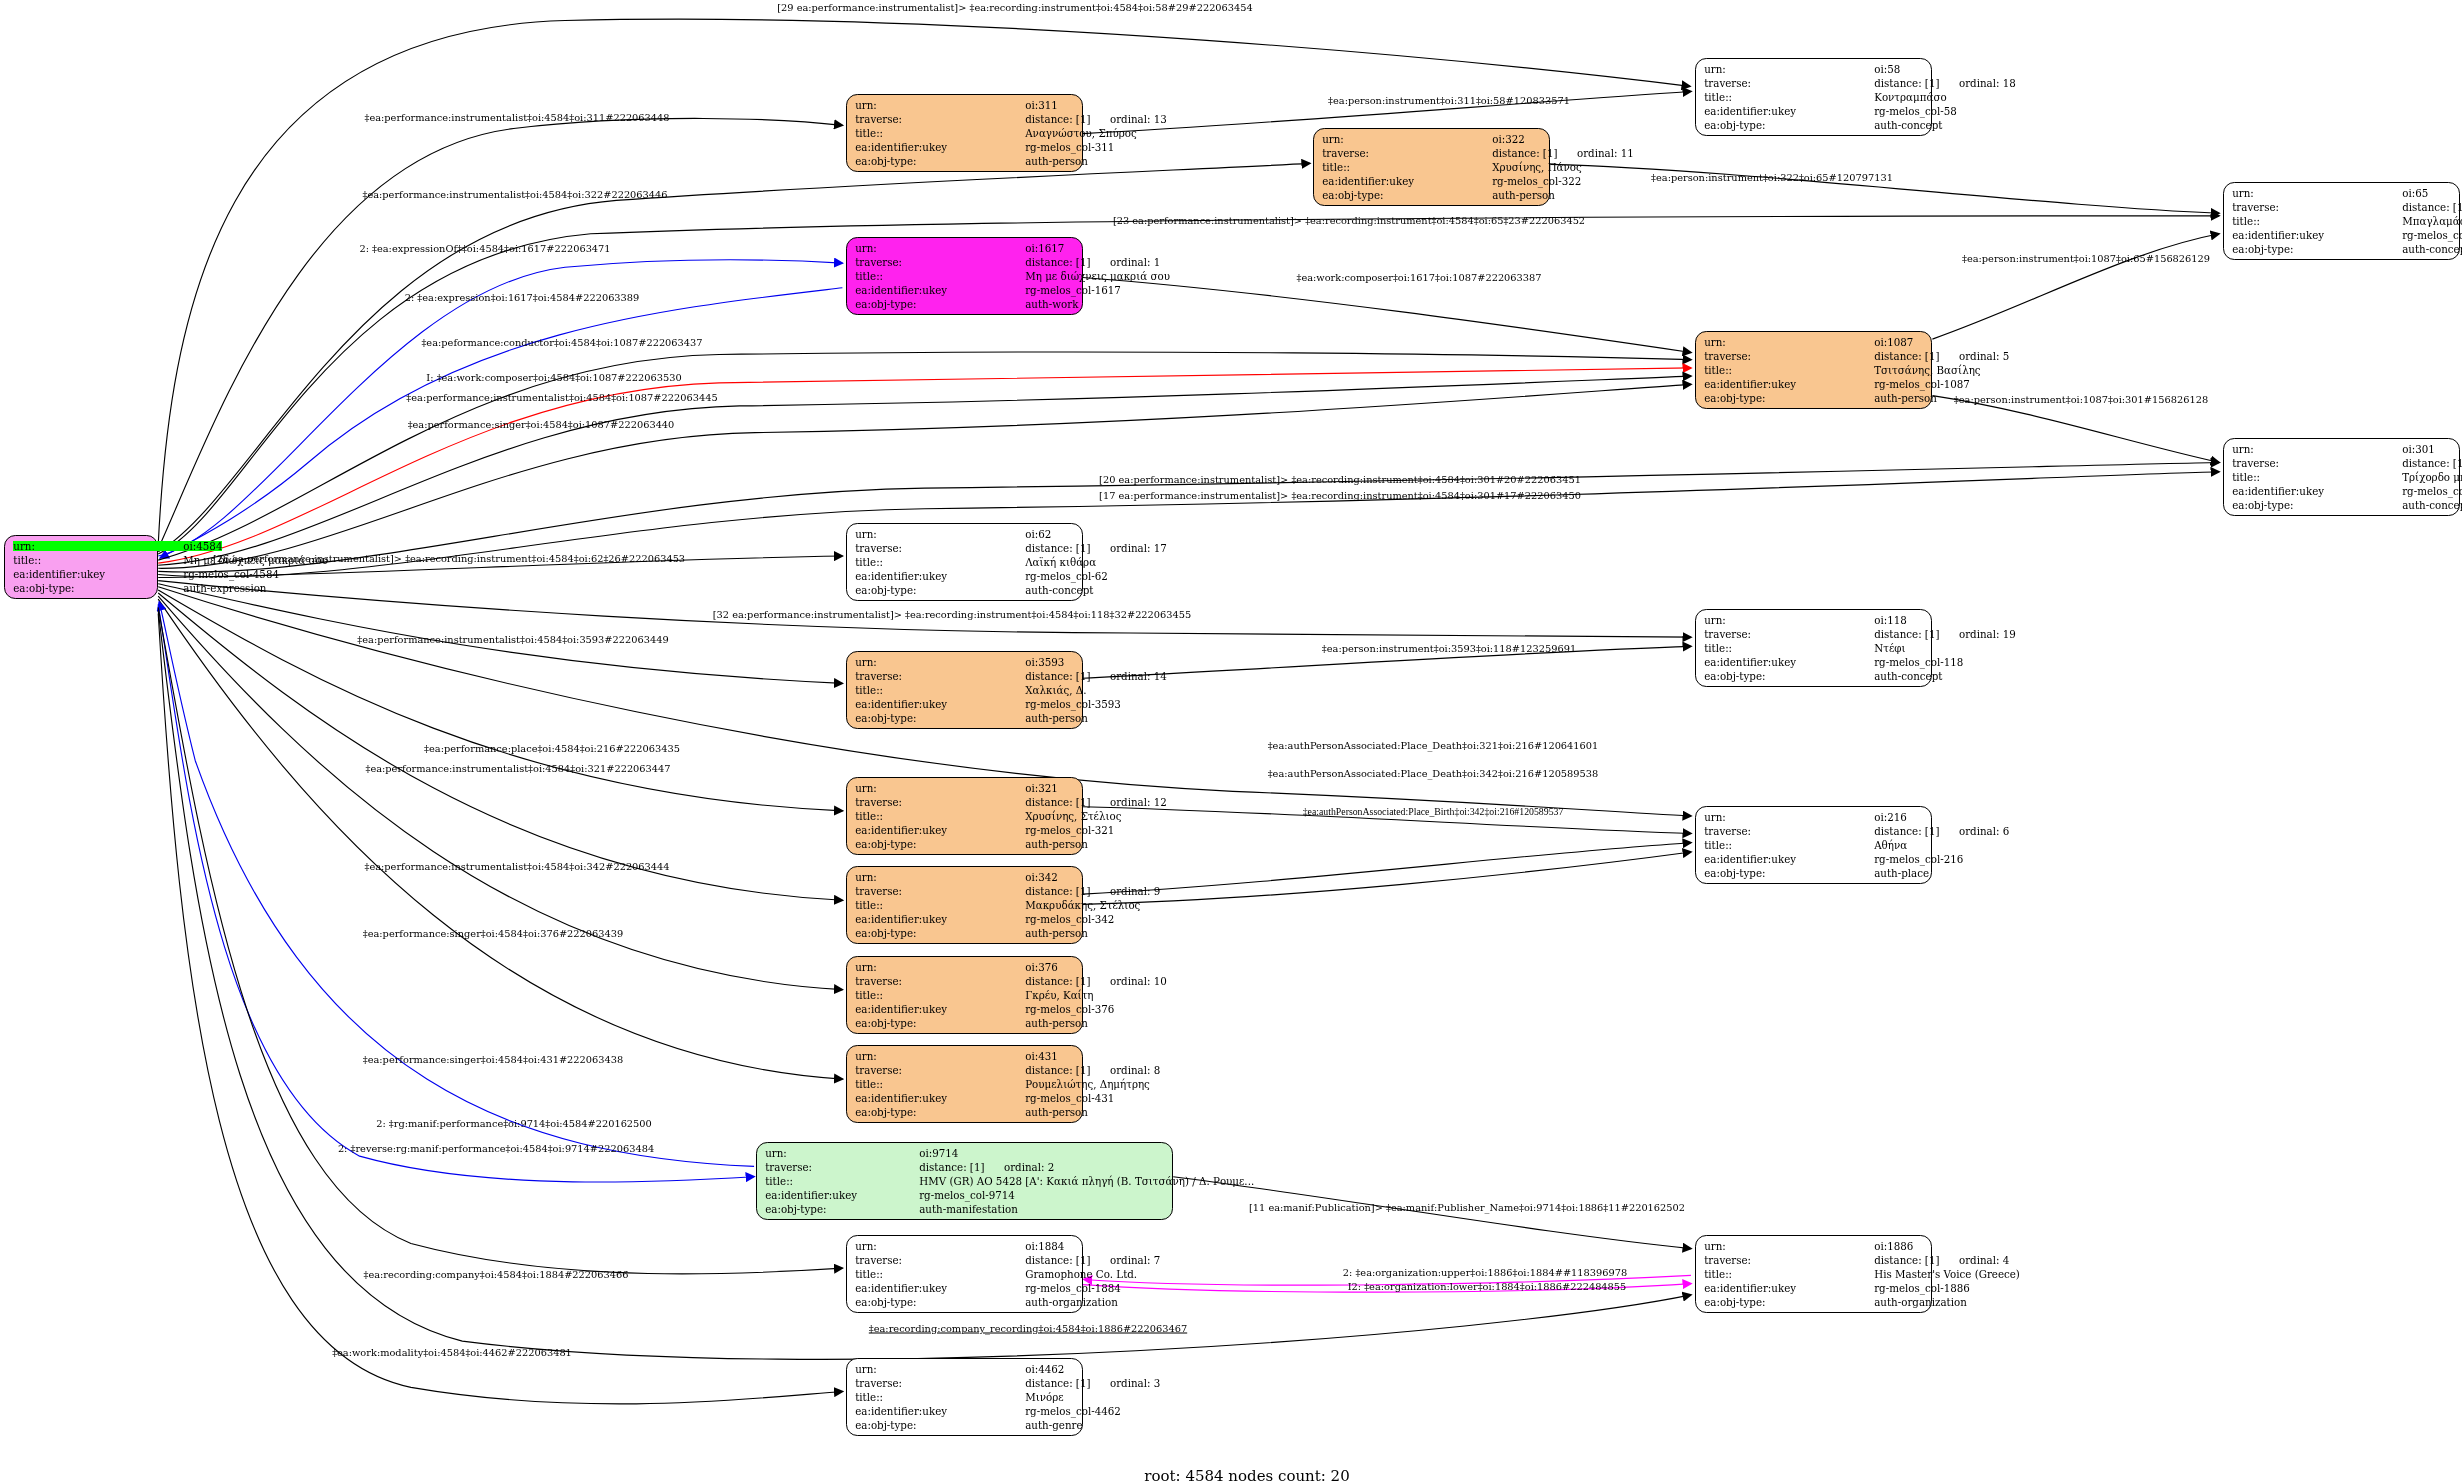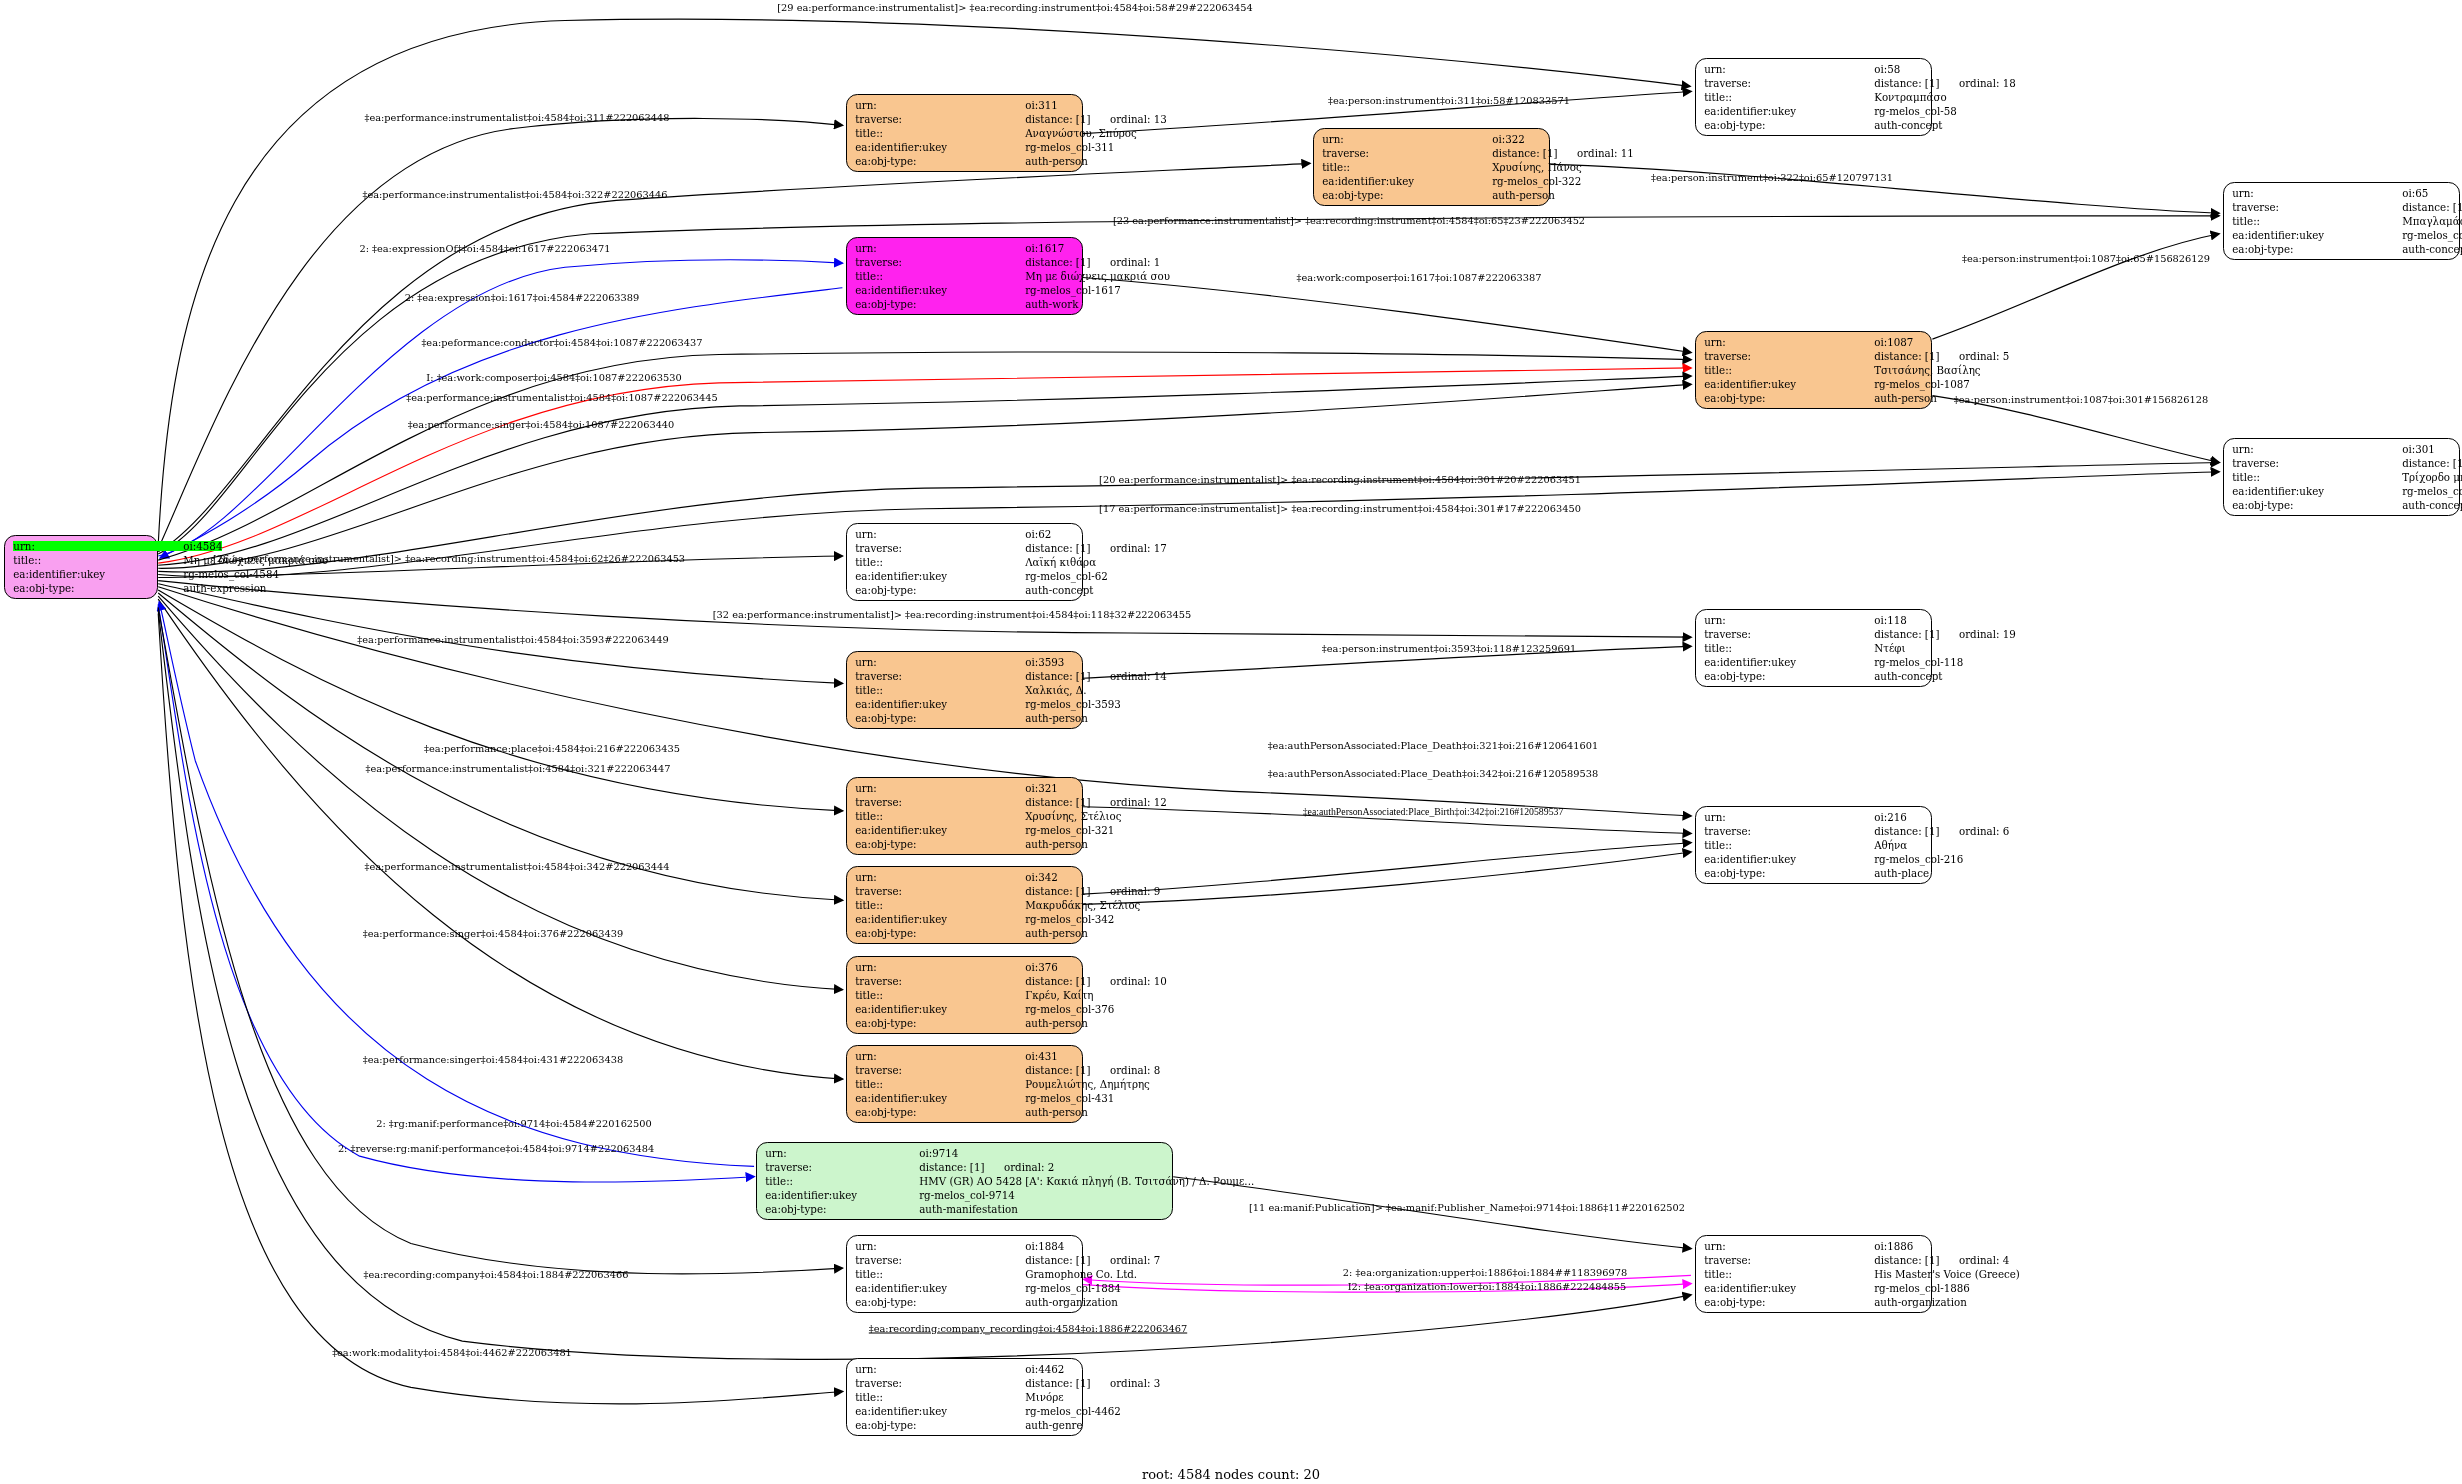--- a/index.html
+++ b/index.html
@@ -20,22 +20,22 @@
   .k{flex:0 0 auto;font-size:10.3px;color:#000;}
   .v{flex:1 1 auto;font-size:10.3px;color:#000;}
   .trow .v{display:flex;gap:19.5px;}
 
   
   .hl .k,.hl .v{background:#00ff00;}
   .hl{gap:0;}
 
   .elabel{position:absolute;font-size:9.8px;color:#000;white-space:nowrap;
           transform:translate(-50%,-50%);font-family:"DejaVu Serif",serif;}
-  .footer{position:absolute;font-size:13px;color:#000;white-space:nowrap;
-          transform:translateX(-50%);}
+  .footer{position:absolute;font-size:15px;color:#000;white-space:nowrap;
+          transform:translateX(-50%);margin-left:16px;}
 </style>
 </head>
 <body>
 
 <div id="canvas">
 
   <svg id="edges" viewBox="0 0 4793 2890" preserveAspectRatio="none" xmlns="http://www.w3.org/2000/svg">
     <defs>
       <marker id="ah-black" viewBox="0 0 12 12" refX="10" refY="6" markerWidth="9" markerHeight="9" orient="auto-start-reverse">
         <path d="M 0 0 L 12 6 L 0 12 z" fill="#000000"></path>
@@ -594,21 +594,21 @@
       <div class="elabel" style="left: 485px; top: 248px;">2: ‡ea:expressionOf‡‡oi:4584‡oi:1617#222063471</div>
       <div class="elabel" style="left: 2086px; top: 258px;">‡ea:person:instrument‡oi:1087‡oi:65#156826129</div>
       <div class="elabel" style="left: 479px; top: 297px; margin-left: 43px;">2: ‡ea:expression‡oi:1617‡oi:4584#222063389</div>
       <div class="elabel" style="left: 1419px; top: 277px;">‡ea:work:composer‡oi:1617‡oi:1087#222063387</div>
       <div class="elabel" style="left: 562px; top: 342px;">‡ea:peformance:conductor‡oi:4584‡oi:1087#222063437</div>
       <div class="elabel" style="left: 554px; top: 377px;">I: ‡ea:work:composer‡oi:4584‡oi:1087#222063530</div>
       <div class="elabel" style="left: 562px; top: 397px;">‡ea:performance:instrumentalist‡oi:4584‡oi:1087#222063445</div>
       <div class="elabel" style="left: 2081px; top: 399px;">‡ea:person:instrument‡oi:1087‡oi:301#156826128</div>
       <div class="elabel" style="left: 541px; top: 424px;">‡ea:performance:singer‡oi:4584‡oi:1087#222063440</div>
       <div class="elabel" style="left: 1340px; top: 479px;">[20 ea:performance:instrumentalist]&gt; ‡ea:recording:instrument‡oi:4584‡oi:301#20#222063451</div>
-      <div class="elabel" style="left: 1340px; top: 508px;">[17 ea:performance:instrumentalist]&gt; ‡ea:recording:instrument‡oi:4584‡oi:301#17#222063450</div>
+      <div class="elabel" style="left: 1340px; top: 495px;">[17 ea:performance:instrumentalist]&gt; ‡ea:recording:instrument‡oi:4584‡oi:301#17#222063450</div>
       <div class="elabel" style="left: 449px; top: 558px;">[26 ea:performance:instrumentalist]&gt; ‡ea:recording:instrument‡oi:4584‡oi:62‡26#222063453</div>
       <div class="elabel" style="left: 952px; top: 614px;">[32 ea:performance:instrumentalist]&gt; ‡ea:recording:instrument‡oi:4584‡oi:118‡32#222063455</div>
       <div class="elabel" style="left: 513px; top: 639px;">‡ea:performance:instrumentalist‡oi:4584‡oi:3593#222063449</div>
       <div class="elabel" style="left: 1449px; top: 648px;">‡ea:person:instrument‡oi:3593‡oi:118#123259691</div>
       <div class="elabel" style="left: 552px; top: 748px;">‡ea:performance:place‡oi:4584‡oi:216#222063435</div>
       <div class="elabel" style="left: 518px; top: 768px;">‡ea:performance:instrumentalist‡oi:4584‡oi:321#222063447</div>
       <div class="elabel" style="left: 1433px; top: 745px;">‡ea:authPersonAssociated:Place_Death‡oi:321‡oi:216#120641601</div>
       <div class="elabel" style="left: 1433px; top: 773px;">‡ea:authPersonAssociated:Place_Death‡oi:342‡oi:216#120589538</div>
       <div class="elabel" style="left: 517px; top: 866px;">‡ea:performance:instrumentalist‡oi:4584‡oi:342#222063444</div>
       <div class="elabel" style="left: 1433px; top: 811px; font-family: Liberation Serif, serif;">‡ea:authPersonAssociated:Place_Birth‡oi:342‡oi:216#120589537</div>

